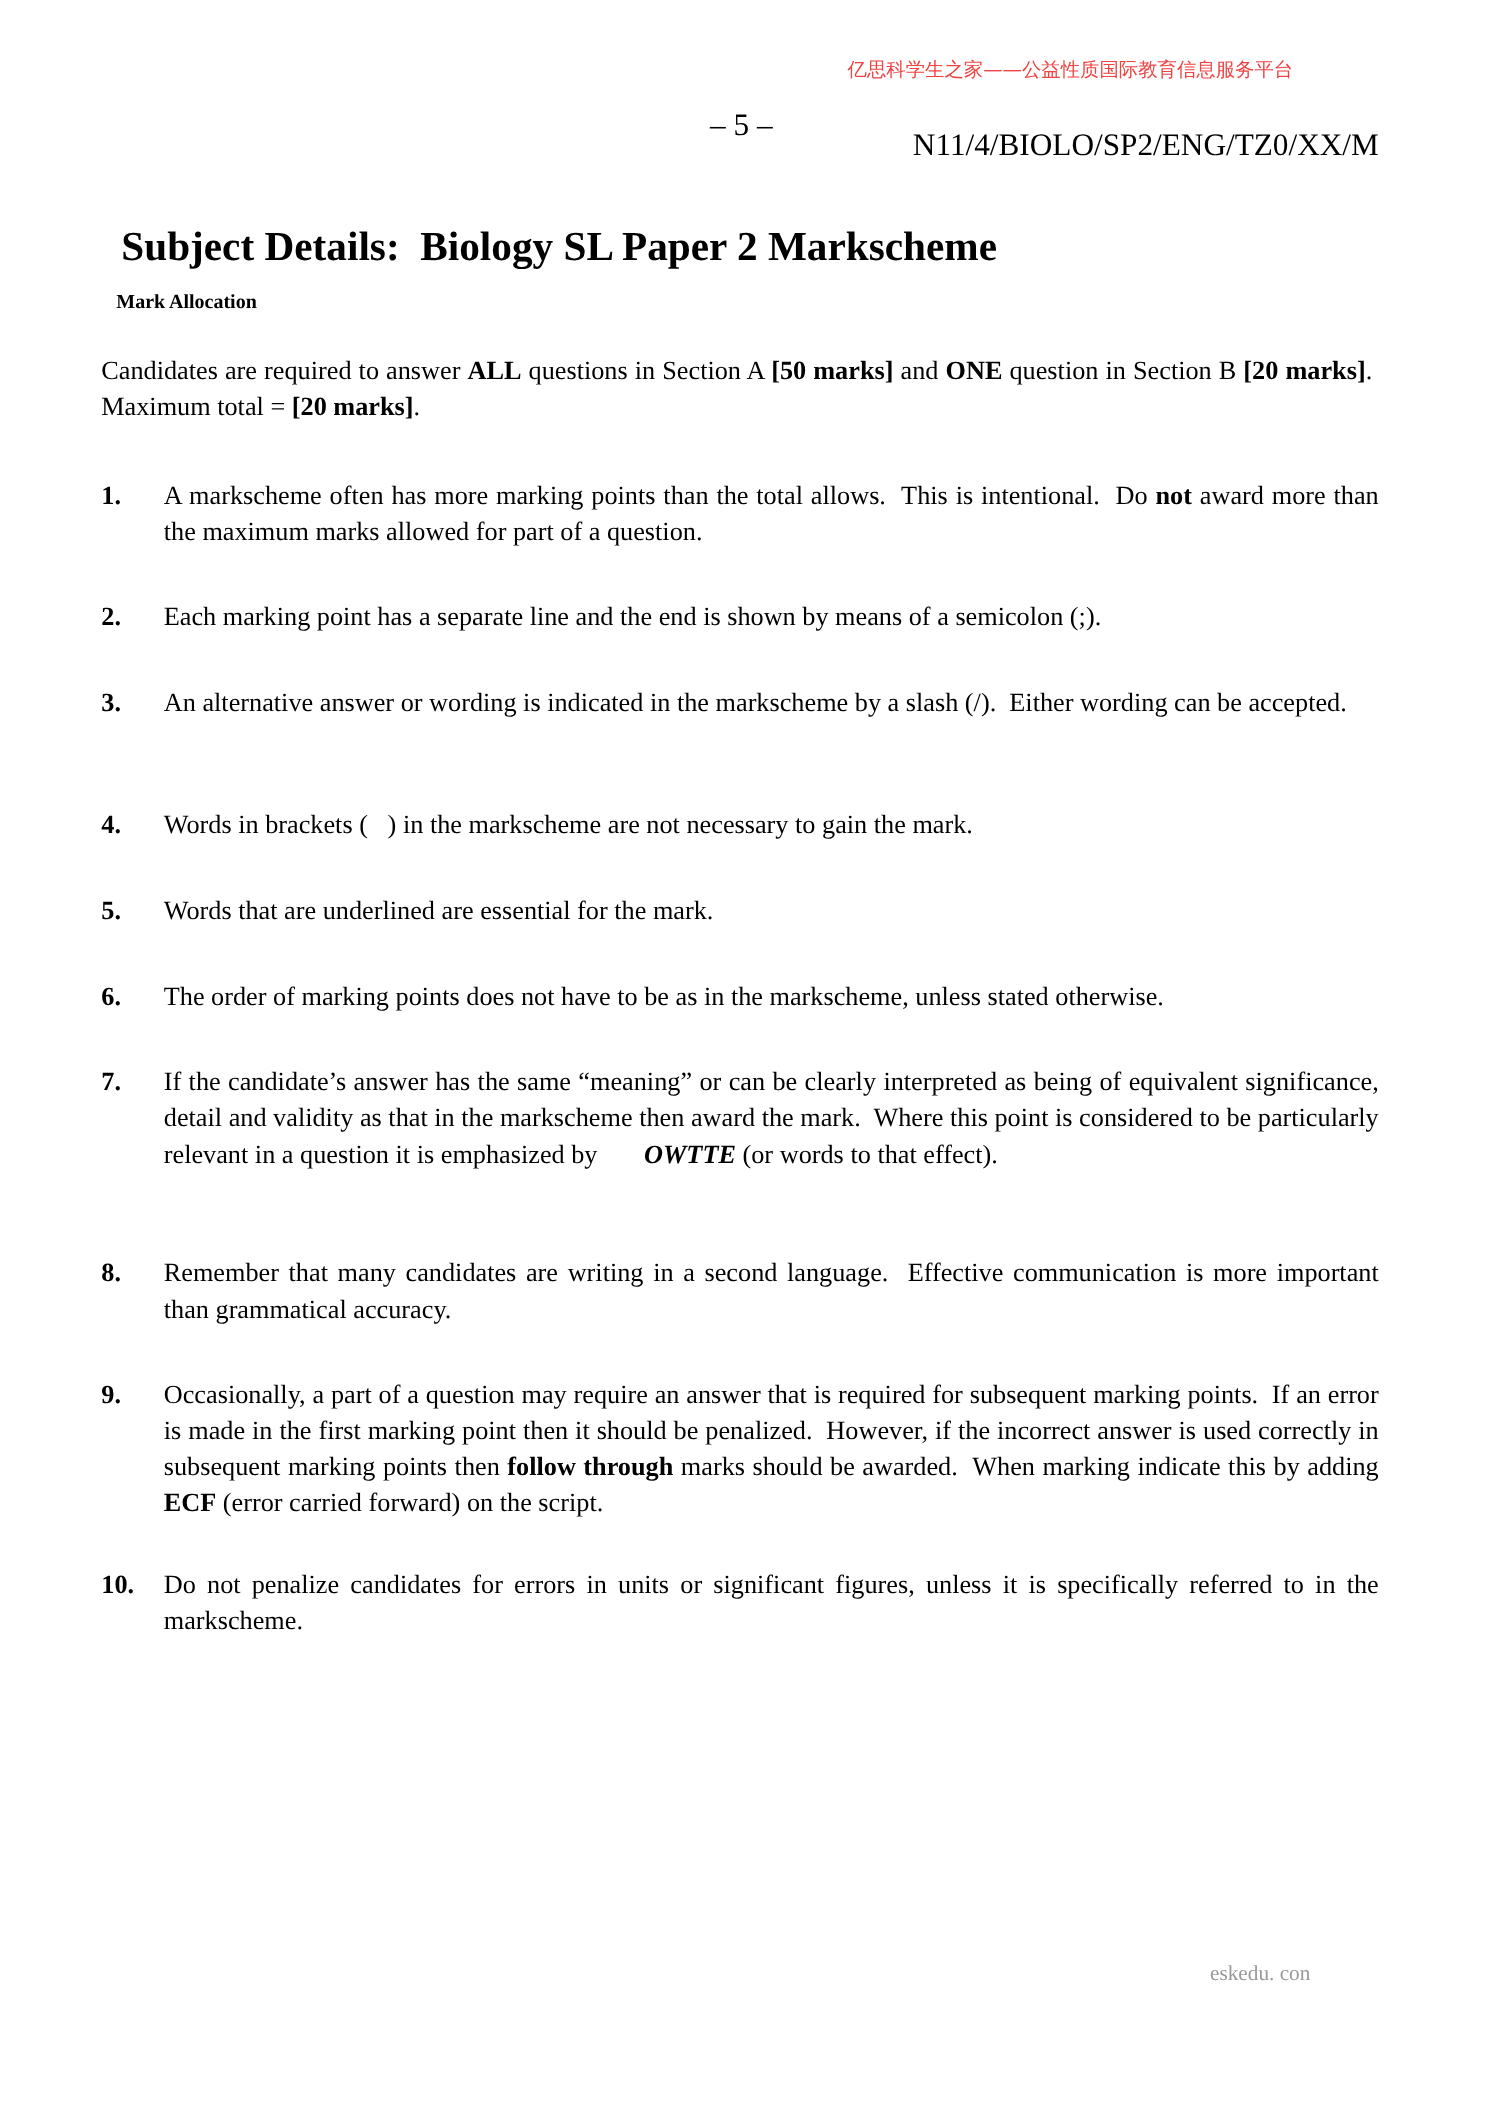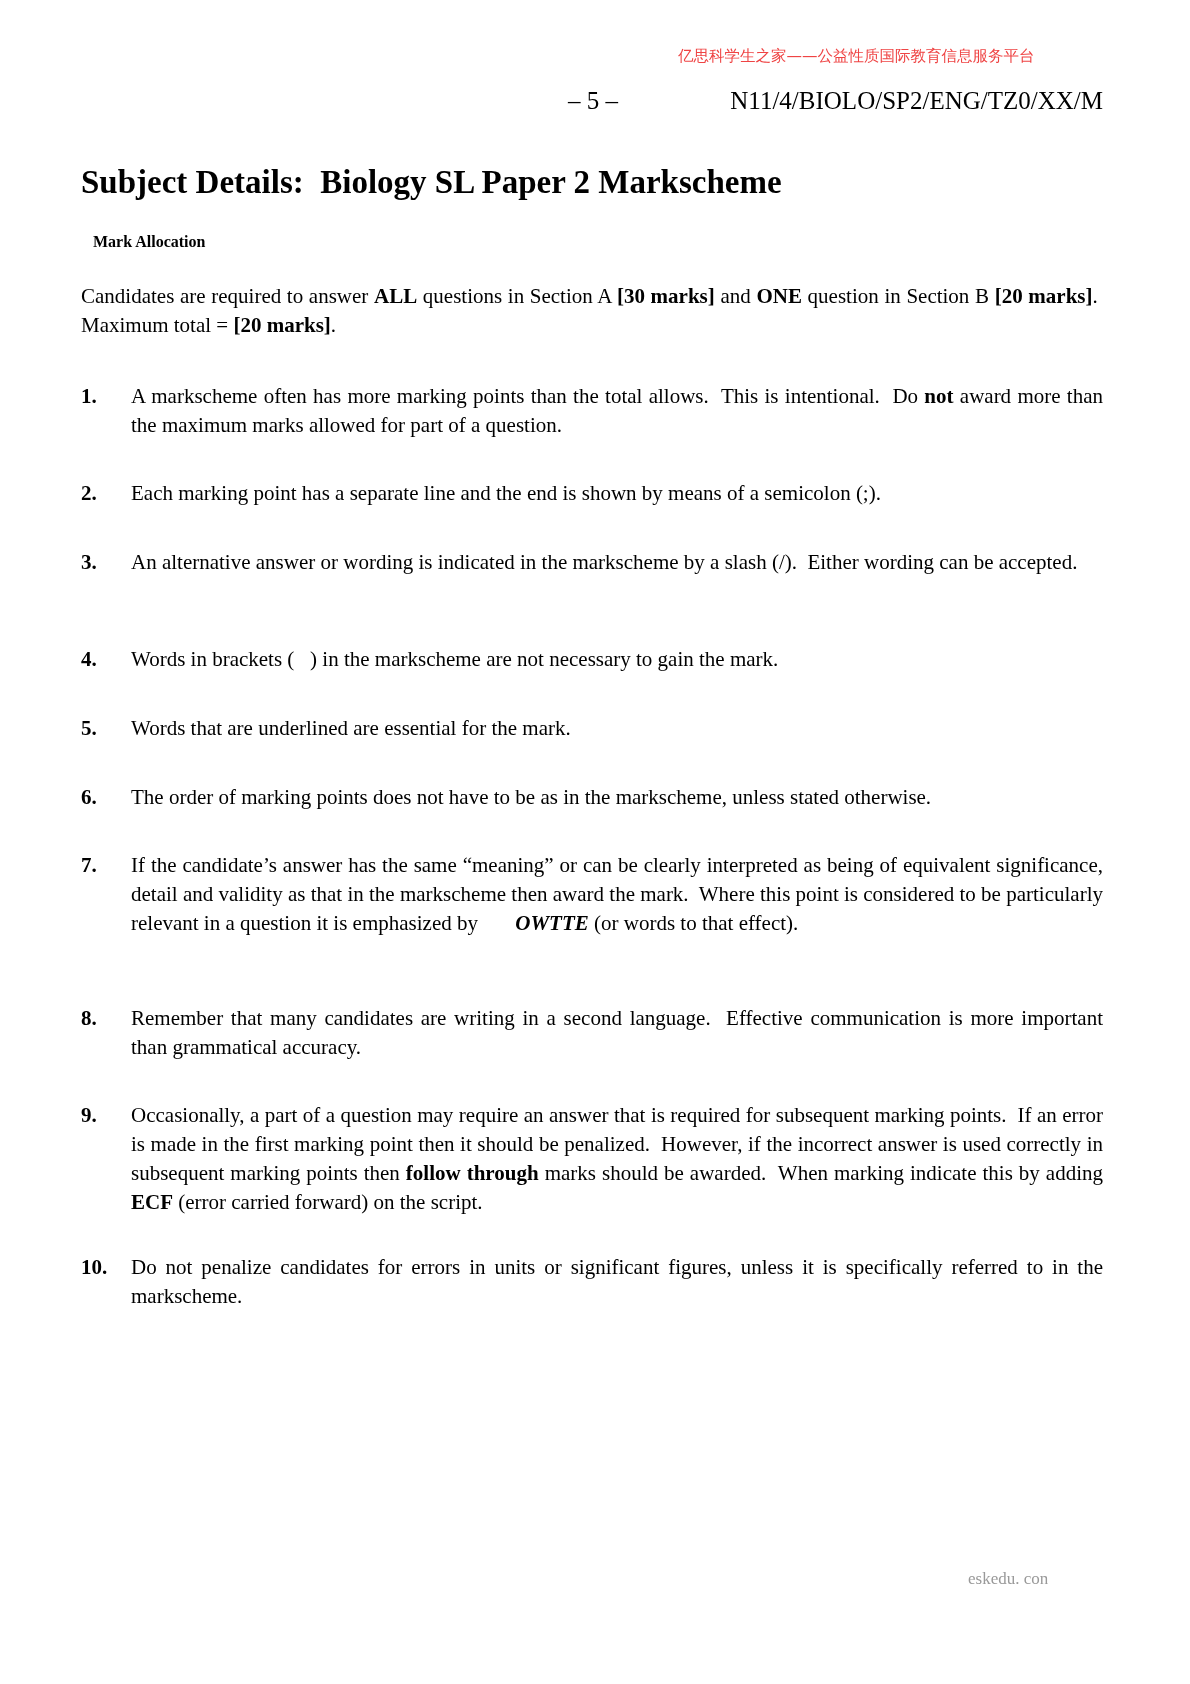--- a/index.html
+++ b/index.html
@@ -26,21 +26,21 @@
   .page-number{
     position:absolute;
     top:86px;
     left:568px;
     font-size:25px;
     line-height:30px;
     white-space:nowrap;
   }
   .paper-code{
     position:absolute;
-    top:86px;
+    top:102px;
     right:87px;
     font-size:25px;
     line-height:30px;
     white-space:nowrap;
   }
   .page-title{
     position:absolute;
     top:162px;
     left:81px;
     font-size:33px;
@@ -120,25 +120,25 @@
 <body>
 
 <div class="page">
 
   <div class="cn-watermark">亿思科学生之家——公益性质国际教育信息服务平台</div>
 
   <div class="page-number">– 5 –</div>
 
   <div class="paper-code">N11/4/BIOLO/SP2/ENG/TZ0/XX/M</div>
 
-  <h1 class="page-title" style="margin:0">Subject Details:&nbsp; Biology SL Paper 2 Markscheme</h1>
+  <h1 class="page-title" style="margin:16px">Subject Details:&nbsp; Biology SL Paper 2 Markscheme</h1>
 
   <div class="section-heading">Mark Allocation</div>
 
-  <p class="intro" style="margin:0"><span>Candidates are required to answer </span><span class="run-b">ALL</span><span> questions in Section A </span><span class="run-b">[30 marks]</span><span> and </span><span class="run-b">ONE</span><span> question in Section B </span><span class="run-b">[20 marks]</span><span>.&nbsp; Maximum total = </span><span class="run-b">[20 marks]</span><span>.</span></p>
+  <p class="intro" style="margin:0"><span>Candidates are required to answer </span><span class="run-b">ALL</span><span> questions in Section A </span><span class="run-b">[50 marks]</span><span> and </span><span class="run-b">ONE</span><span> question in Section B </span><span class="run-b">[20 marks]</span><span>.&nbsp; Maximum total = </span><span class="run-b">[20 marks]</span><span>.</span></p>
 
   <div class="items" id="items">
   <div class="item">
     <div class="item-num">1.</div>
     <div class="item-body"><span>A markscheme often has more marking points than the total allows.&nbsp; This is intentional.&nbsp; Do </span><span class="run-b">not</span><span> award more than the maximum marks allowed for part of a question.</span></div>
   </div>
 
   <div class="item">
     <div class="item-num">2.</div>
     <div class="item-body"><span>Each marking point has a separate line and the end is shown by means of a semicolon (;).</span></div>

